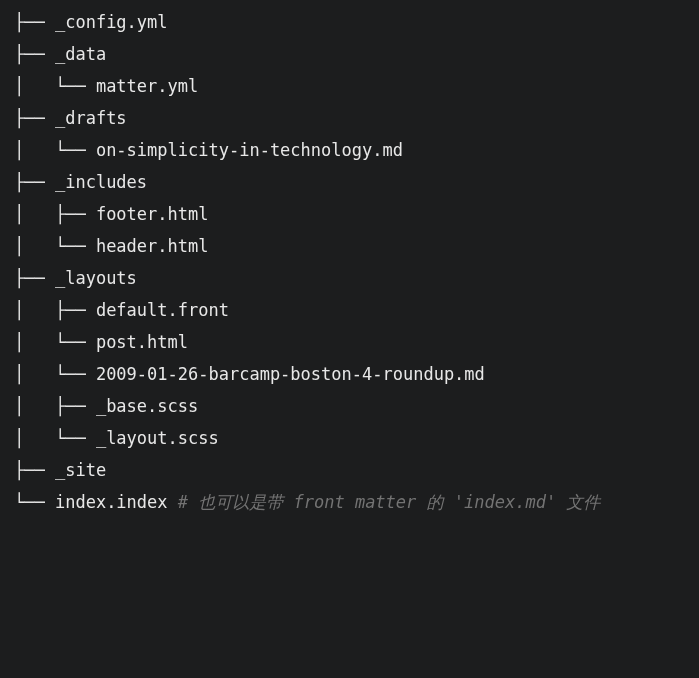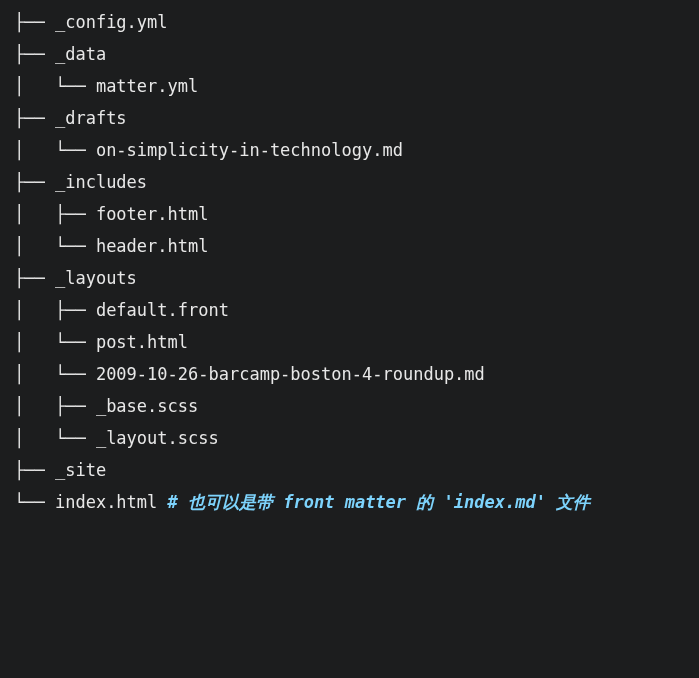--- a/index.html
+++ b/index.html
@@ -30,39 +30,38 @@
   }
   .tree-prefix {
     color: #e8e8e8;
     white-space: pre;
   }
   .tree-name {
     color: #e8e8e8;
     white-space: pre;
   }
   .tree-comment {
-    color: #7dd3fc;
+    color: #737373;
     font-style: italic;
     white-space: pre;
-    font-weight: bold;
   }
 </style>
 </head>
 <body style="background: rgb(28, 29, 30);">
 
 <div id="tree-listing">
     <div class="tree-line"><span class="tree-prefix">├── </span><span class="tree-name">_config.yml</span></div>
     <div class="tree-line"><span class="tree-prefix">├── </span><span class="tree-name">_data</span></div>
     <div class="tree-line"><span class="tree-prefix">│   └── </span><span class="tree-name">matter.yml</span></div>
     <div class="tree-line"><span class="tree-prefix">├── </span><span class="tree-name">_drafts</span></div>
     <div class="tree-line"><span class="tree-prefix">│   └── </span><span class="tree-name">on-simplicity-in-technology.md</span></div>
     <div class="tree-line"><span class="tree-prefix">├── </span><span class="tree-name">_includes</span></div>
     <div class="tree-line"><span class="tree-prefix">│   ├── </span><span class="tree-name">footer.html</span></div>
     <div class="tree-line"><span class="tree-prefix">│   └── </span><span class="tree-name">header.html</span></div>
     <div class="tree-line"><span class="tree-prefix">├── </span><span class="tree-name">_layouts</span></div>
     <div class="tree-line"><span class="tree-prefix">│   ├── </span><span class="tree-name">default.front</span></div>
     <div class="tree-line"><span class="tree-prefix">│   └── </span><span class="tree-name">post.html</span></div>
-    <div class="tree-line"><span class="tree-prefix">│   └── </span><span class="tree-name">2009-10-26-barcamp-boston-4-roundup.md</span></div>
+    <div class="tree-line"><span class="tree-prefix">│   └── </span><span class="tree-name">2009-01-26-barcamp-boston-4-roundup.md</span></div>
     <div class="tree-line"><span class="tree-prefix">│   ├── </span><span class="tree-name">_base.scss</span></div>
     <div class="tree-line"><span class="tree-prefix">│   └── </span><span class="tree-name">_layout.scss</span></div>
     <div class="tree-line"><span class="tree-prefix">├── </span><span class="tree-name">_site</span></div>
-    <div class="tree-line"><span class="tree-prefix">└── </span><span class="tree-name">index.html</span><span class="tree-comment"> # 也可以是带 front matter 的 'index.md' 文件</span></div>
+    <div class="tree-line"><span class="tree-prefix">└── </span><span class="tree-name">index.index</span><span class="tree-comment"> # 也可以是带 front matter 的 'index.md' 文件</span></div>
   </div>
 
 </body></html>

